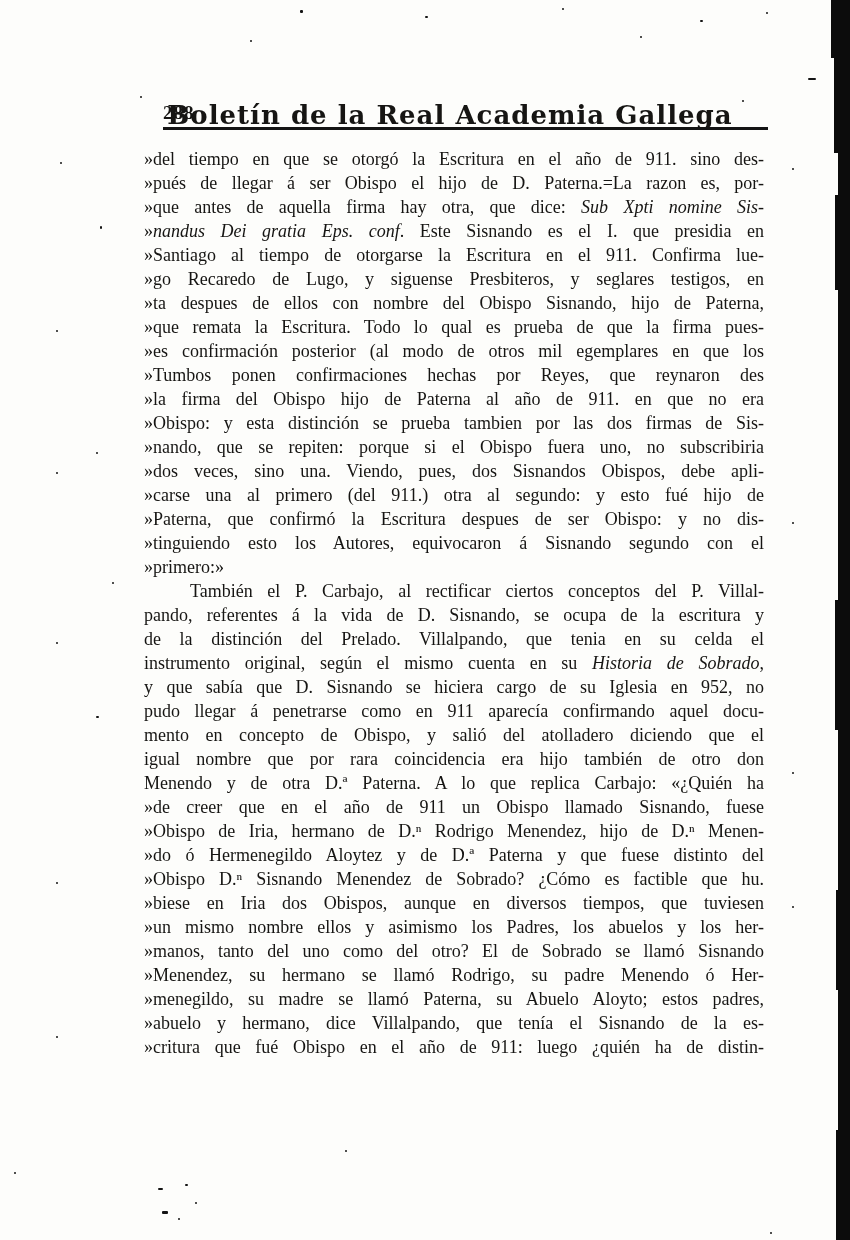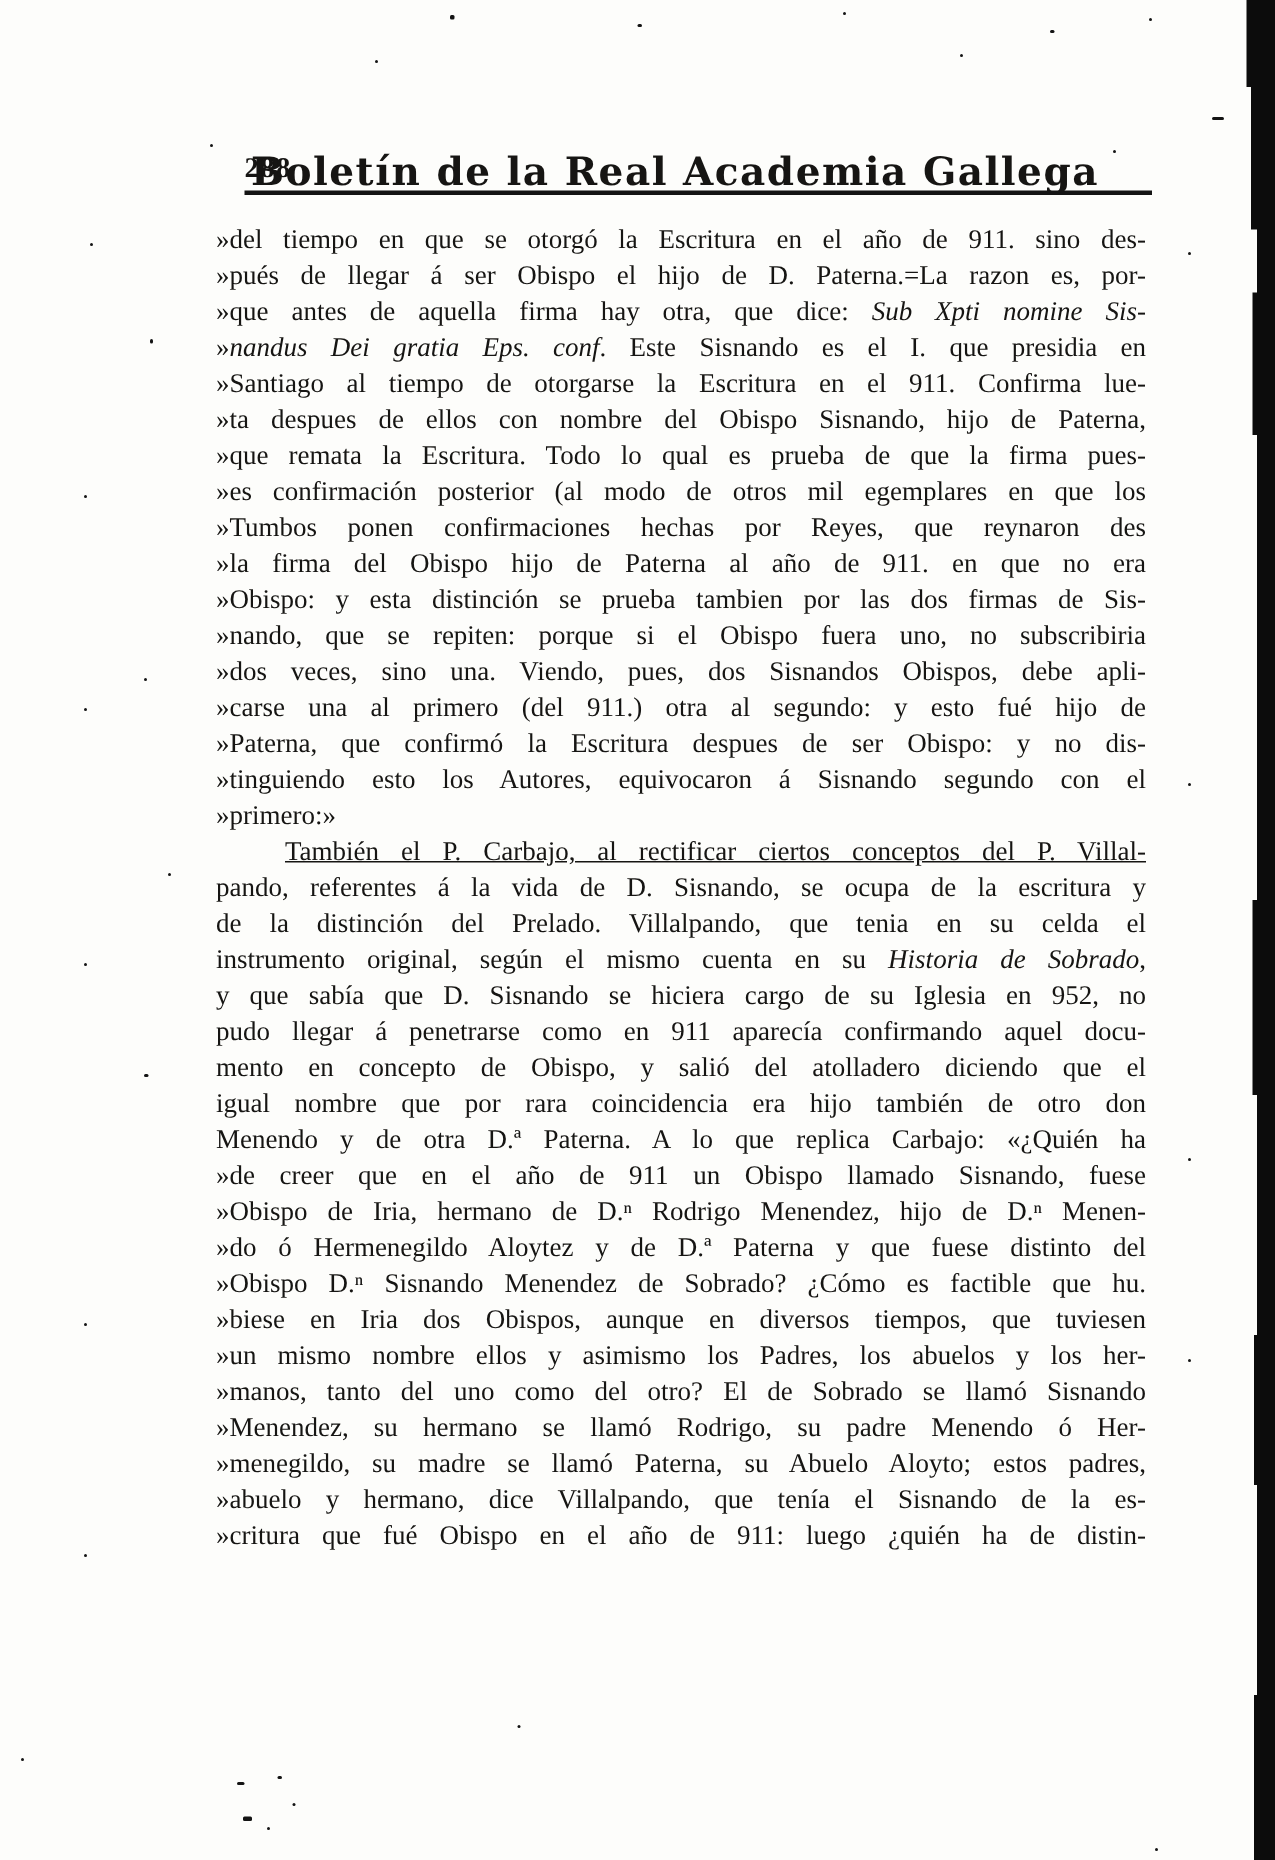--- a/index.html
+++ b/index.html
@@ -35,21 +35,21 @@
     font-weight:500;
   }
   .line{
     text-align:justify;
     text-align-last:justify;
     text-justify:inter-word;
     white-space:normal;
     height:24px;overflow:visible;
   }
   .line.align-left{text-align-last:left;}
-  .line.indent{text-indent:46px;text-decoration:underline;}
+  .line.indent{text-indent:46px;}
   .line span.i{font-style:italic;margin-top:39px;}
   
   .scan-band{position:absolute;background:#0c0c0c;}
   .speck{position:absolute;background:#141414;border-radius:1px;}
 </style>
 </head>
 <body>
 
 <div class="page">
 
@@ -59,20 +59,21 @@
   </div>
   <div class="header-rule"></div>
 
   <div class="body-text">
     <div>
         <div class="line"><span>»del tiempo en que se otorgó la Escritura en el año de 911. sino des-</span></div>
         <div class="line"><span>»pués de llegar á ser Obispo el hijo de D. Paterna.=La razon es, por-</span></div>
         <div class="line"><span>»que antes de aquella firma hay otra, que dice: </span><span class="i">Sub Xpti nomine Sis-</span></div>
         <div class="line"><span>»</span><span class="i">nandus Dei gratia Eps. conf</span><span>. Este Sisnando es el I. que presidia en</span></div>
         <div class="line"><span>»Santiago al tiempo de otorgarse la Escritura en el 911. Confirma lue-</span></div>
+        <div class="line"><span>»go Recaredo de Lugo, y siguense Presbiteros, y seglares testigos, en</span></div>
         <div class="line"><span>»ta despues de ellos con nombre del Obispo Sisnando, hijo de Paterna,</span></div>
         <div class="line"><span>»que remata la Escritura. Todo lo qual es prueba de que la firma pues-</span></div>
         <div class="line"><span>»es confirmación posterior (al modo de otros mil egemplares en que los</span></div>
         <div class="line"><span>»Tumbos ponen confirmaciones hechas por Reyes, que reynaron des</span></div>
         <div class="line"><span>»la firma del Obispo hijo de Paterna al año de 911. en que no era</span></div>
         <div class="line"><span>»Obispo: y esta distinción se prueba tambien por las dos firmas de Sis-</span></div>
         <div class="line"><span>»nando, que se repiten: porque si el Obispo fuera uno, no subscribiria</span></div>
         <div class="line"><span>»dos veces, sino una. Viendo, pues, dos Sisnandos Obispos, debe apli-</span></div>
         <div class="line"><span>»carse una al primero (del 911.) otra al segundo: y esto fué hijo de</span></div>
         <div class="line"><span>»Paterna, que confirmó la Escritura despues de ser Obispo: y no dis-</span></div>

